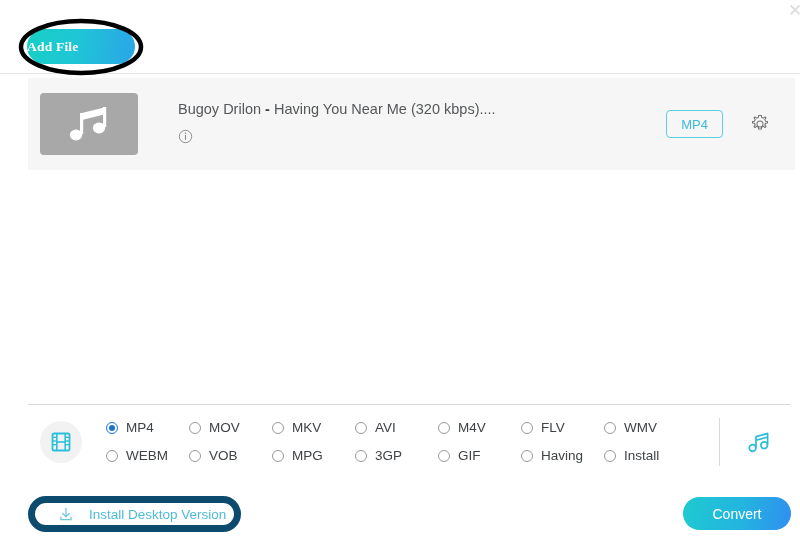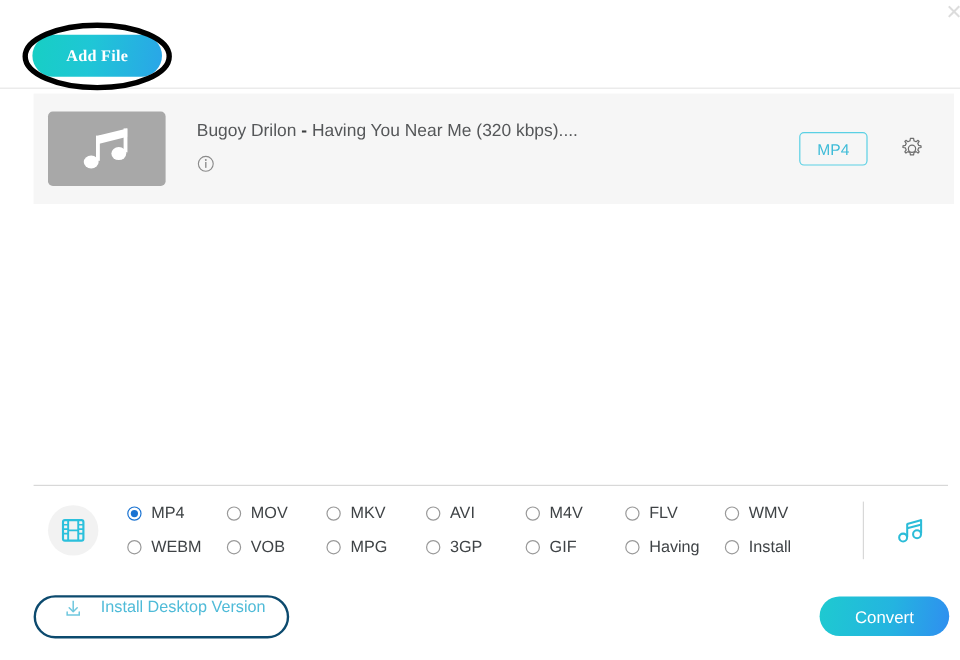--- a/index.html
+++ b/index.html
@@ -37,21 +37,21 @@
     border: none;
     color: #ffffff;
     font-family: "Liberation Serif", serif;
     font-weight: bold;
     font-size: 13.5px;
     letter-spacing: .2px;
     cursor: pointer;
     padding: 0;
     display: flex;
     align-items: center;
-    justify-content: center;
+    justify-content: flex-start;
   }
   
   .annot-ellipse {
     position: absolute;
     left: 17px;
     top: 17px;
     width: 128px;
     height: 60px;
     pointer-events: none;
   }
@@ -87,21 +87,21 @@
     height: 62px;
     margin-left: 12px;
     border-radius: 4px;
     background: #a8a8a8;
     display: flex;
     align-items: center;
     justify-content: center;
     flex: none;
   }
   .file-meta {
-    margin-left: 26px;
+    margin-left: 40px;
     flex: 1 1 auto;
     min-width: 0;
   }
   .file-title {
     font-size: 14.5px;
     color: #555759;
     white-space: nowrap;
     overflow: hidden;
     line-height: 18px;
   }
@@ -217,24 +217,25 @@
     cursor: pointer;
   }
 
   
   .install-btn {
     position: absolute;
     left: 28px;
     top: 496px;
     width: 213px;
     height: 36px;
-    border: 2px solid #0c4a6e;
+    border: 7px solid #0c4a6e;
     border-radius: 18px;
     background: #ffffff;
     display: flex;
+    align-items: center;
     cursor: pointer;
     box-sizing: border-box;
   }
   .install-ico {
     margin-left: 22px;
     margin-right: 14px;
     width: 18px;
     height: 18px;
     flex: none;
   }

